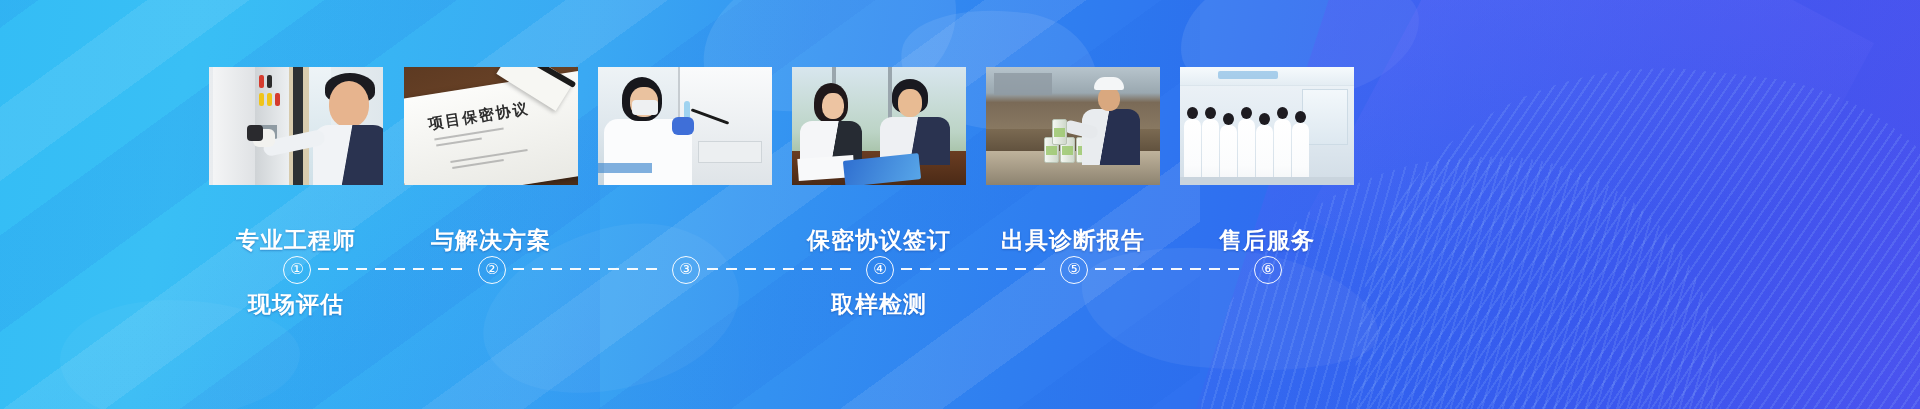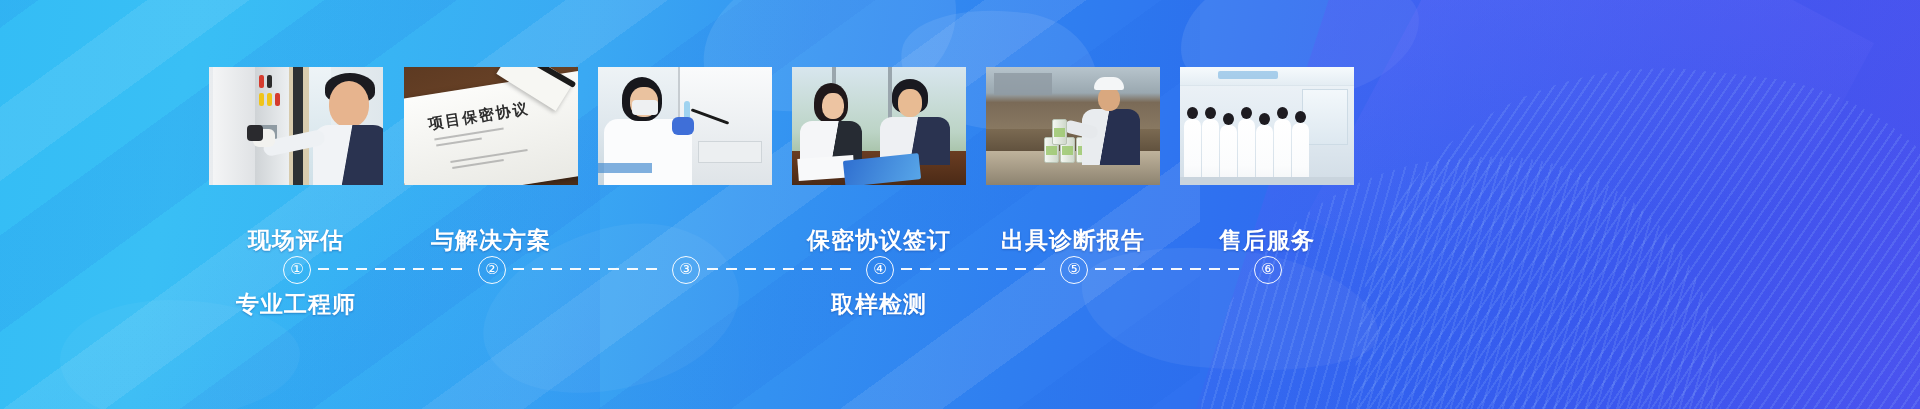--- a/index.html
+++ b/index.html
@@ -225,22 +225,22 @@
           <div style="position:absolute;left:50px;top:58px;width:18px;height:22px;background:#8f9ba3;"></div>
           <div class="s1-hair"></div>
             <div class="s1-head"></div>
             <div class="s1-body"></div>
           <div class="s1-arm"></div>
             <div class="s1-glove"></div>
             <div class="s1-dark"></div>
         </div>
       </div>
       <div class="caption" style="left:-53px;">
+        <div>专业工程师</div>
         <div>现场评估</div>
-        <div>专业工程师</div>
       </div>
     </div>
 
     <div class="step" style="left:404px;">
       <div class="thumb" style="left:0;">
         <div class="ph">
           <div class="s2-desk"></div>
           <div class="s2-paper"></div>
           <div class="s2-fold"></div>
           <div class="s2-title">项目保密协议</div>

